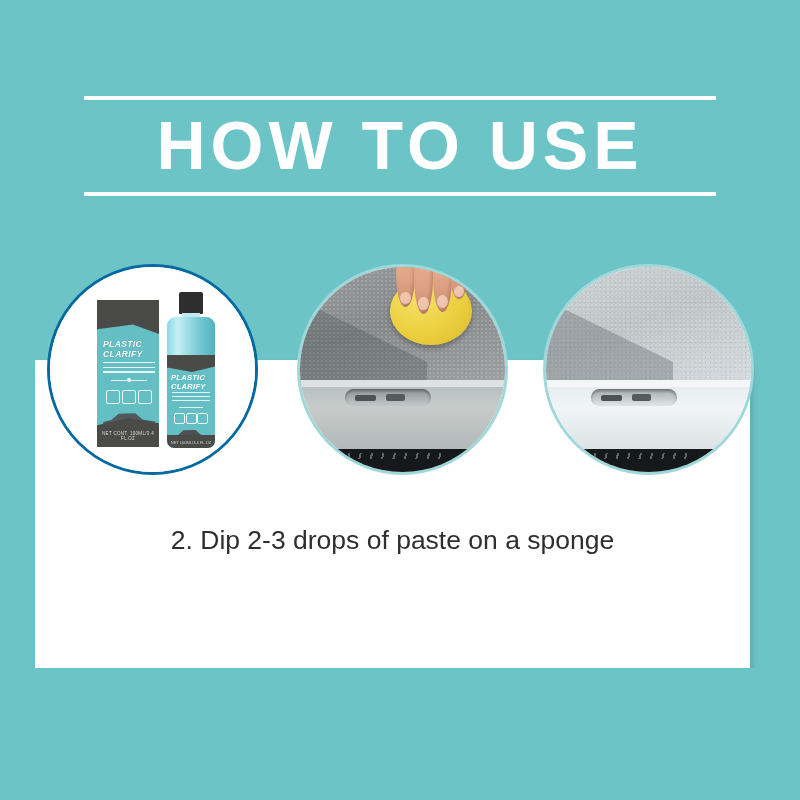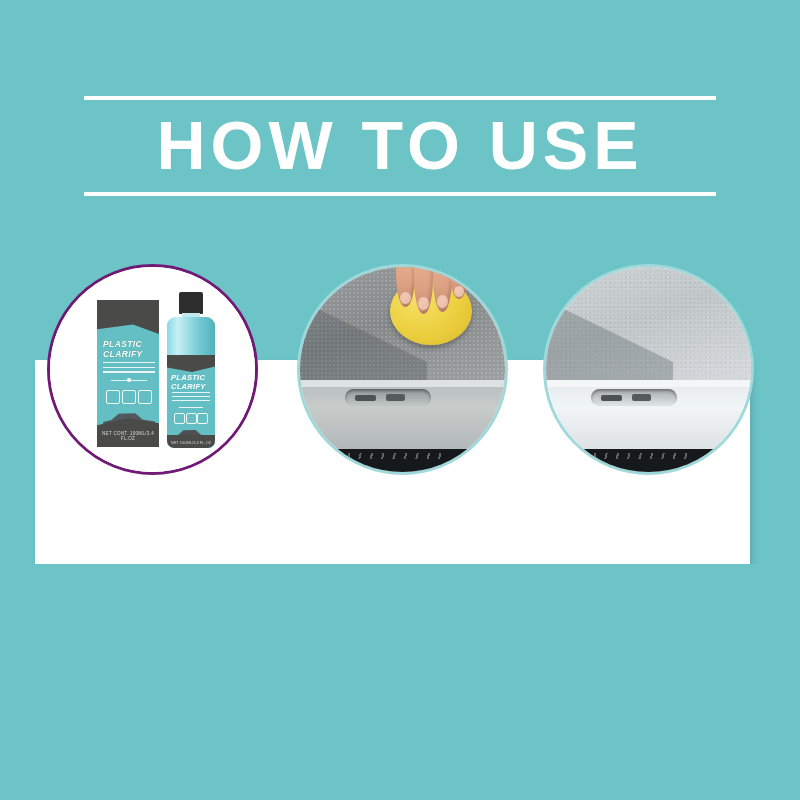--- a/index.html
+++ b/index.html
@@ -10,21 +10,21 @@
     width: 800px;
     height: 800px;
     overflow: hidden;
     font-family: "Liberation Sans", sans-serif;
     background: #6cc4c7;
   }
 
   #infographic {
     position: relative;
     width: 800px;
-    height: 564px;
+    height: 668px;
     background: #6cc4c7;
     overflow: hidden;
   }
 
   
   #title-block {
     position: absolute;
     left: 0;
     top: 96px;
     width: 800px;
@@ -87,21 +87,21 @@
     position: absolute;
     border-radius: 50%;
     overflow: hidden;
     background: #ffffff;
   }
   #circle-product {
     left: 47px;
     top: 264px;
     width: 211px;
     height: 211px;
-    border: 3px solid #701a75;
+    border: 3px solid #0369a1;
     box-sizing: border-box;
     background: #ffffff;
   }
   #circle-apply {
     left: 297px;
     top: 264px;
     width: 211px;
     height: 211px;
     border: 3px solid #9fd8da;
     box-sizing: border-box;
@@ -455,15 +455,16 @@
         <div class="lip"></div>
         <div class="handle-recess"></div>
       </div>
       <div class="door-bottom-dark">
         <div class="vents"></div>
       </div>
     </div>
   </div>
 
   <div id="steps-list">
+    <div class="step-line">2. Dip 2-3 drops of paste on a sponge</div>
   </div>
 
 </div>
 
 </body></html>

